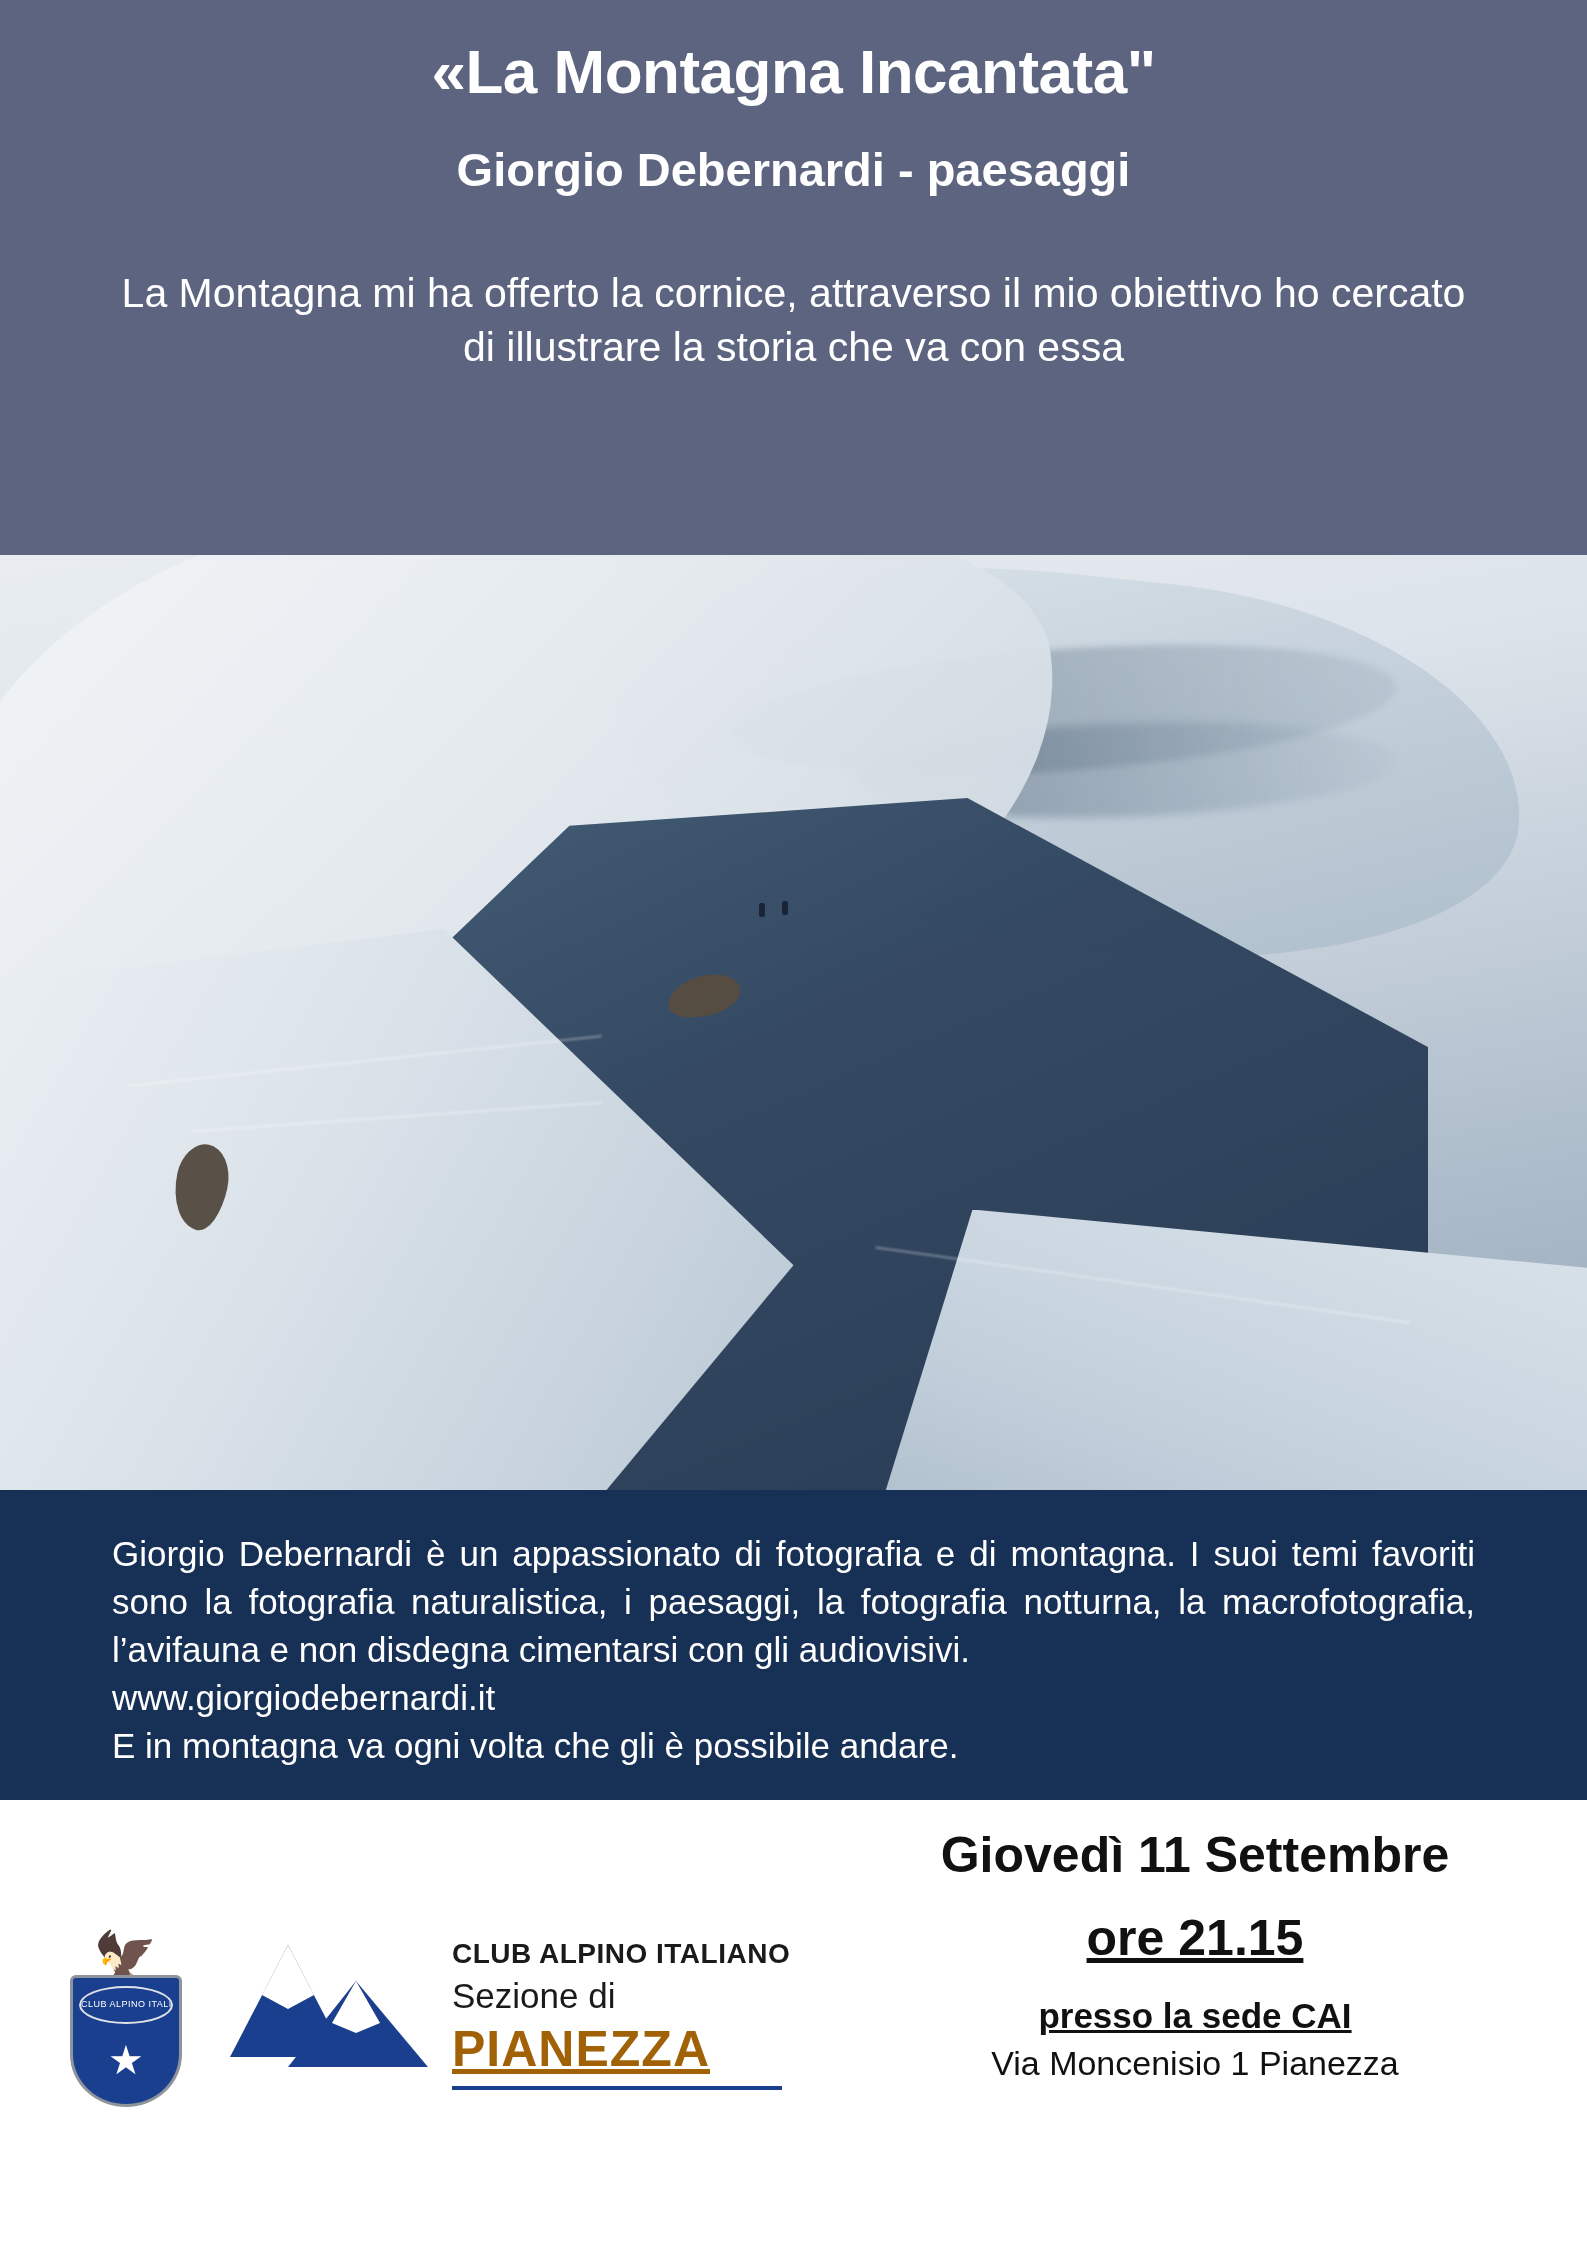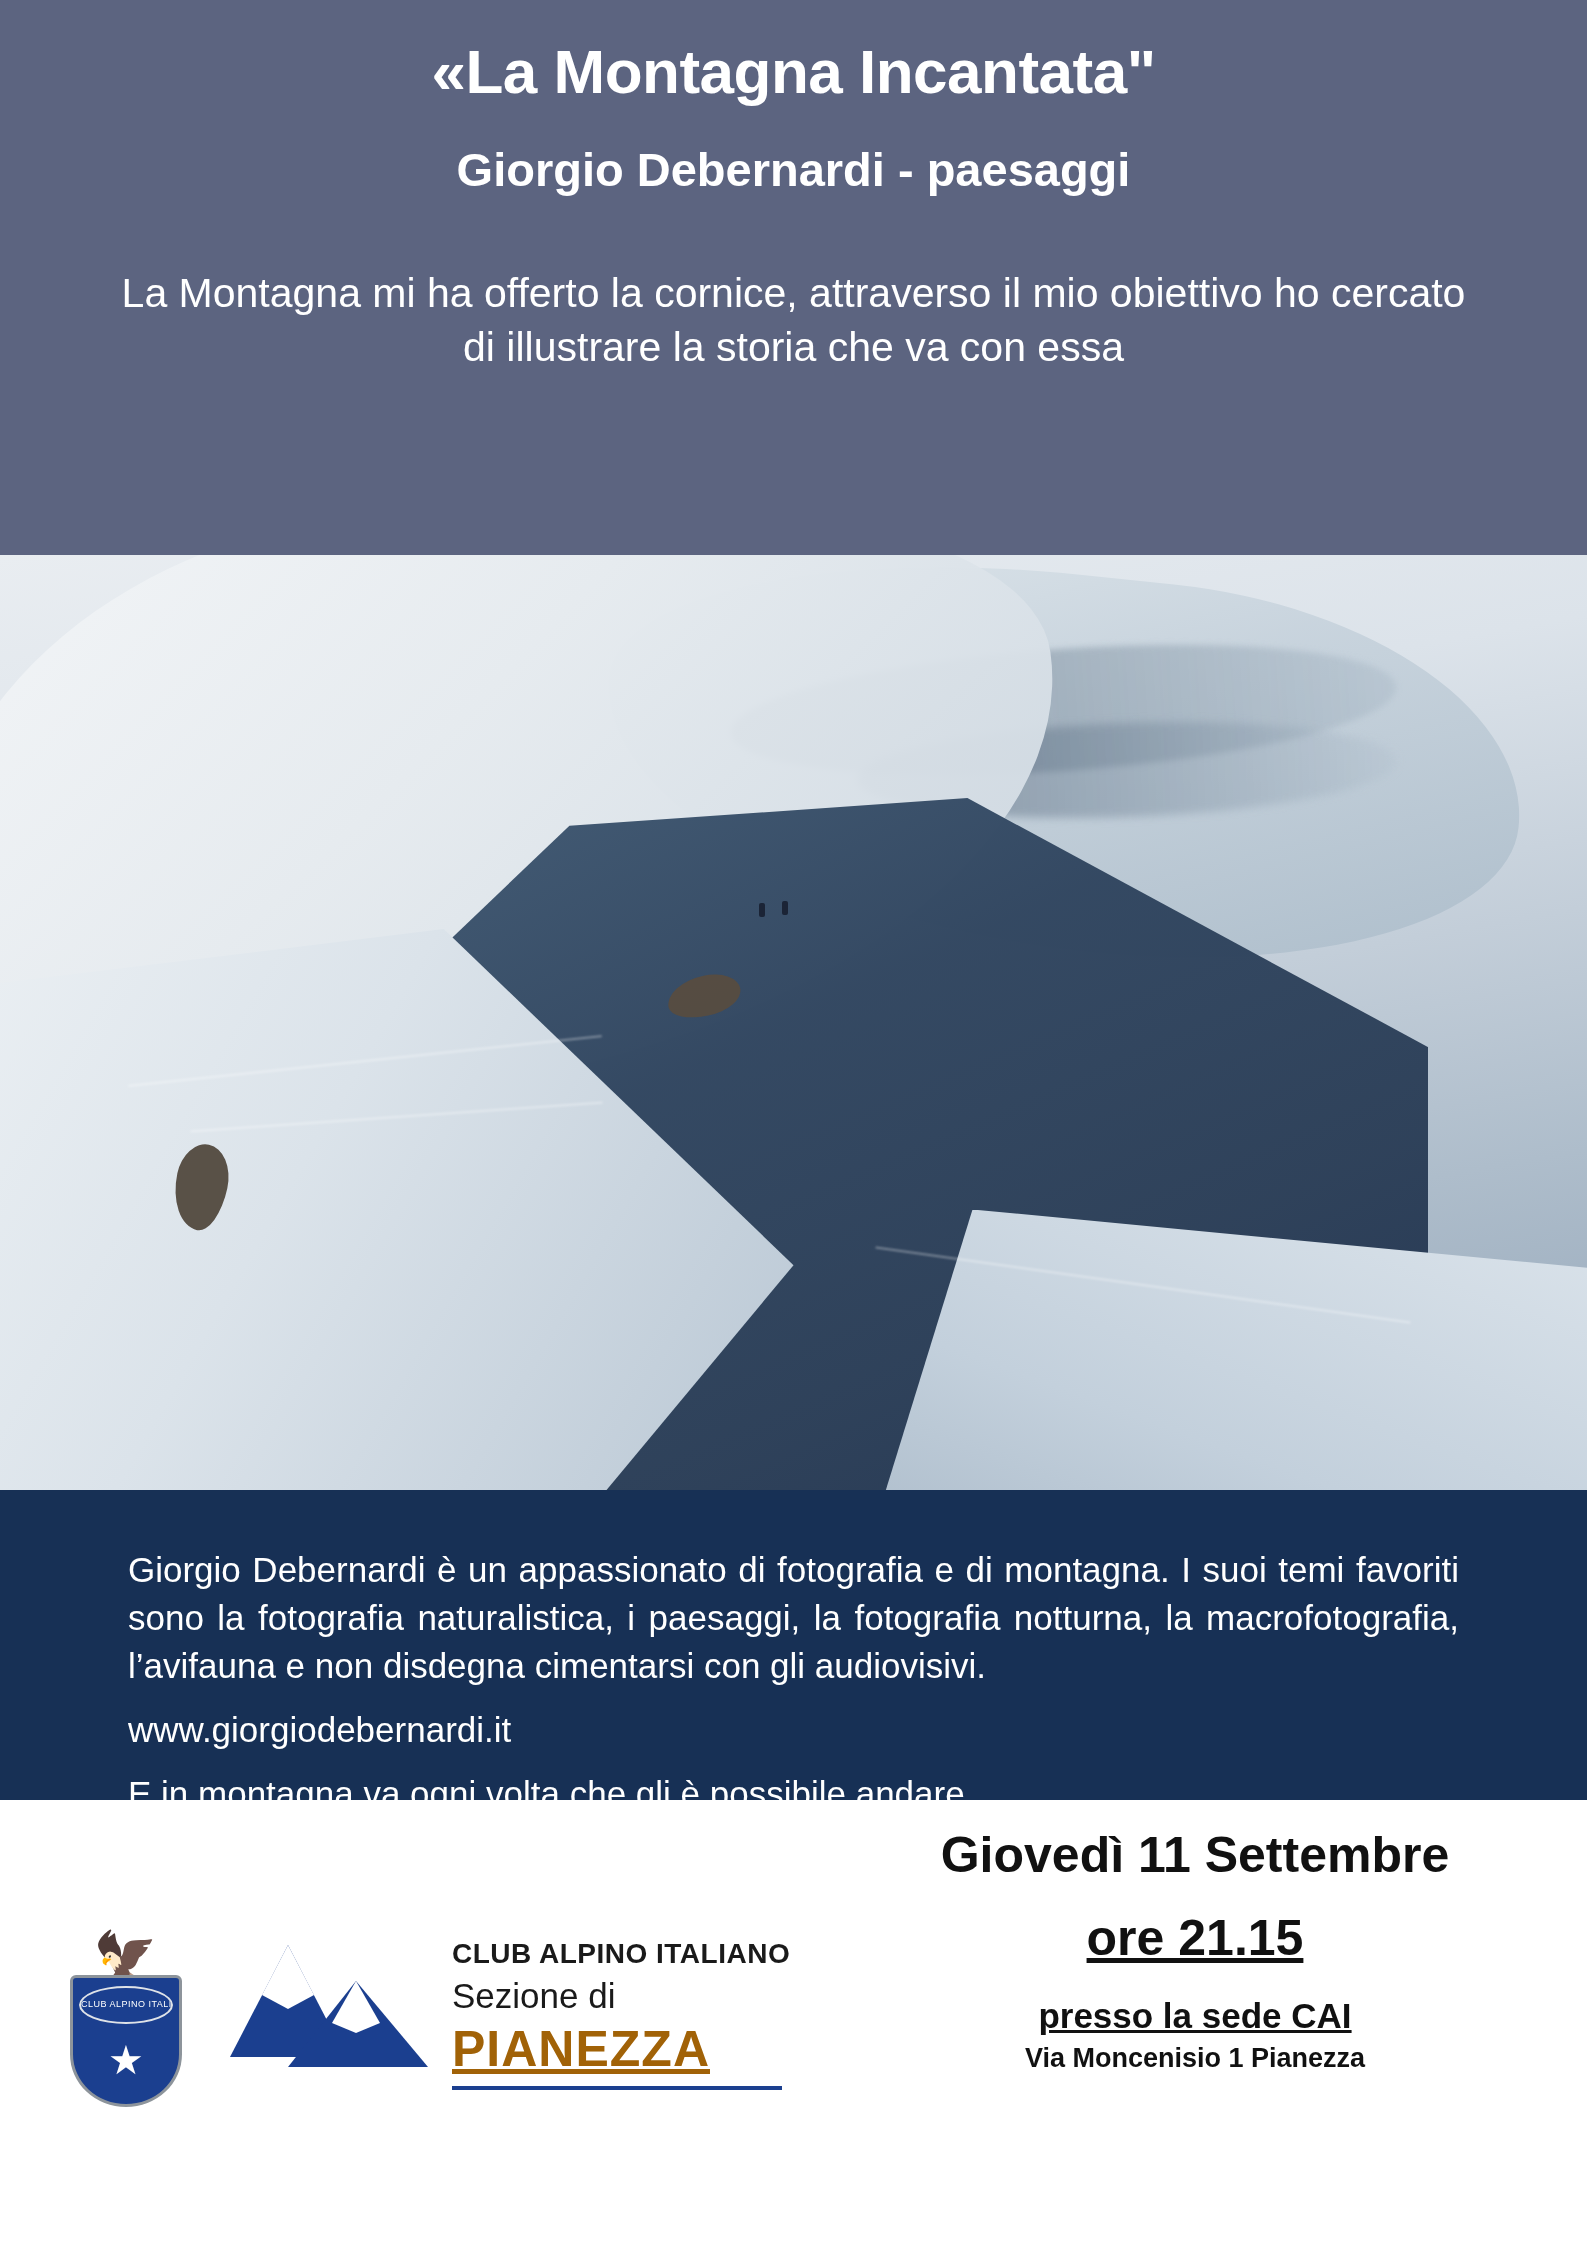--- a/index.html
+++ b/index.html
@@ -158,21 +158,21 @@
 
   
   .bio {
     background: #173055;
     color: #ffffff;
     box-sizing: border-box;
     padding: 40px 112px 34px 112px;
     height: 310px;
   }
   .bio p {
-    margin: 16px;
+    margin: 0;
     font-size: 35px;
     line-height: 1.37;
     font-weight: normal;
     text-align: justify;
   }
   .bio p.nojust { text-align: left; }
 
   
   .footer {
     display: flex;
@@ -287,22 +287,22 @@
     text-decoration: underline;
   }
   .event .venue {
     font-size: 35px;
     font-weight: bold;
     margin-top: 24px;
     line-height: 1.4;
     text-decoration: underline;
   }
   .event .address {
-    font-size: 27px;
-    font-weight: bold;
+    font-size: 34px;
+    font-weight: normal;
     line-height: 1.4;
   }
 </style>
 </head>
 <body>
 
 <div class="header">
   <h1 class="title">«La Montagna Incantata"</h1>
   <h2 class="subtitle">Giorgio Debernardi - paesaggi</h2>
   <p class="tagline">La Montagna mi ha offerto la cornice, attraverso il mio obiettivo ho cercato di illustrare la storia che va con essa</p>

